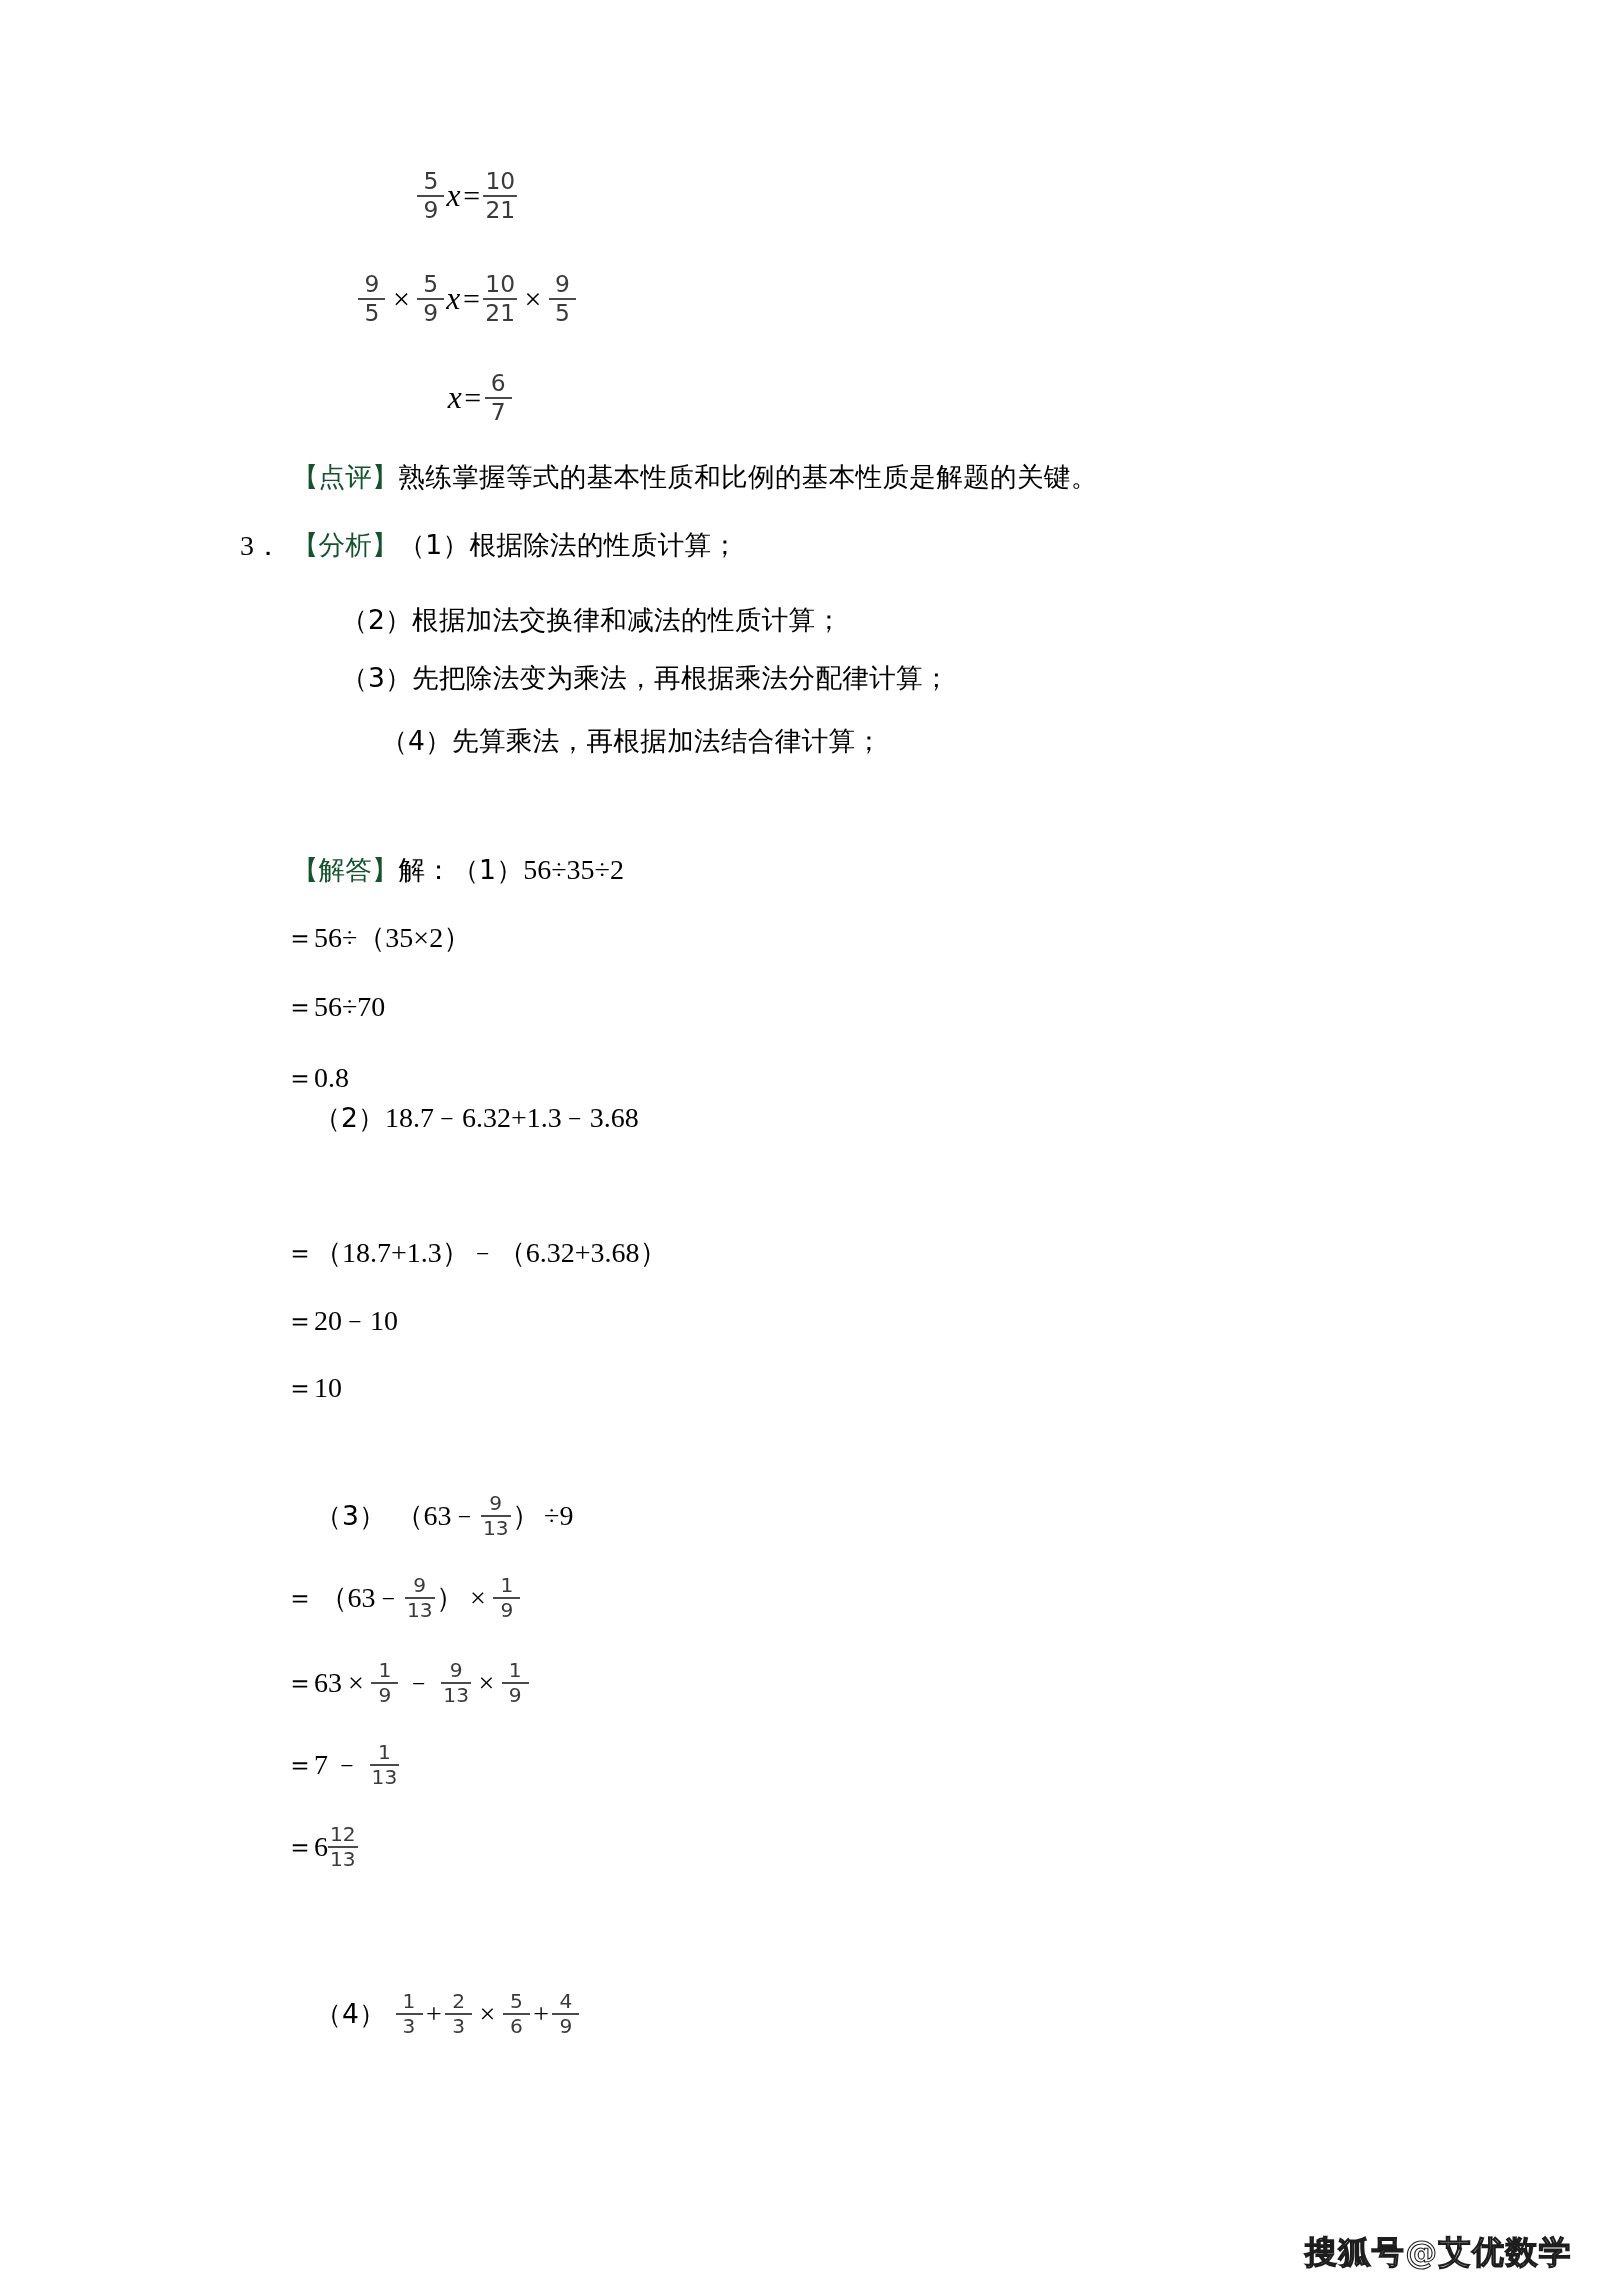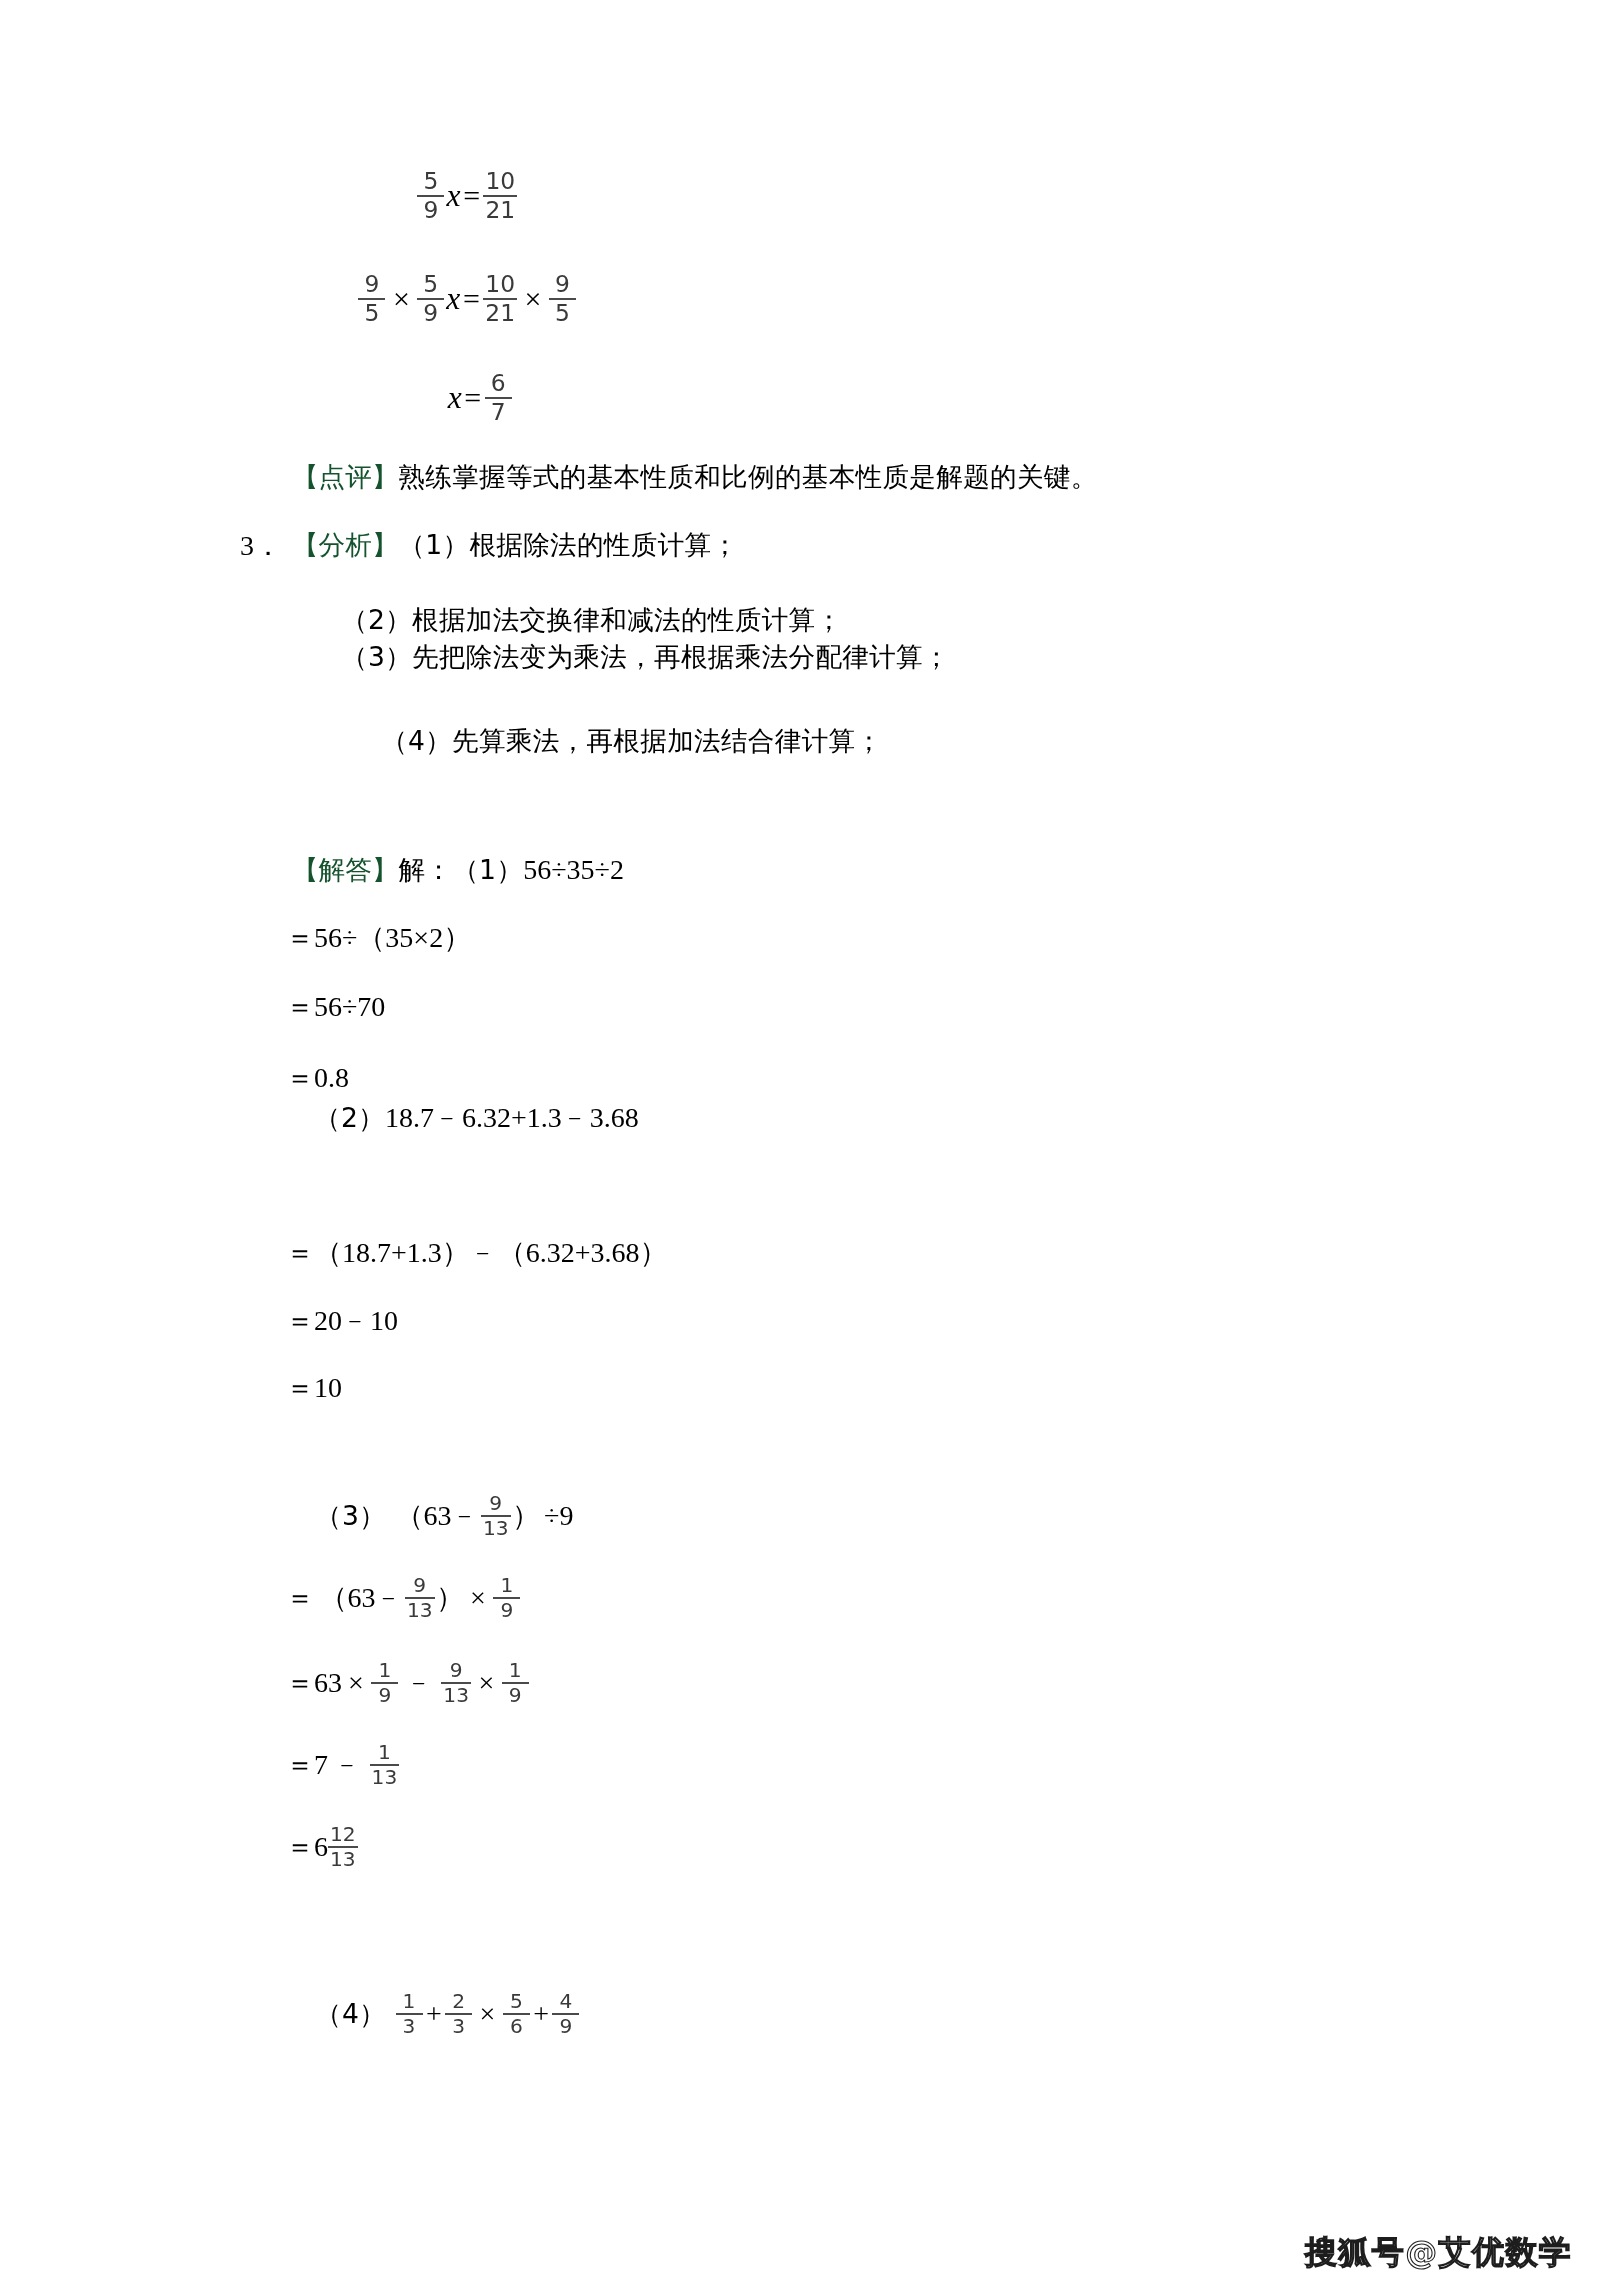--- a/index.html
+++ b/index.html
@@ -181,21 +181,21 @@
   </div>
 
   <div class="line num" style="left:240px; top:532px;">3．</div>
 
   <div class="line" style="left:292px; top:532px;">
     <span class="tag">【分析】</span><span class="cn">（1）根据除法的性质计算；</span>
   </div>
 
   <div class="line cn" style="left:341px; top:607px;text-align:right;">（2）根据加法交换律和减法的性质计算；</div>
 
-  <div class="line cn" style="left:341px; top:644px;">（3）先把除法变为乘法，再根据乘法分配律计算；</div>
+  <div class="line cn" style="left:341px; top:665px;">（3）先把除法变为乘法，再根据乘法分配律计算；</div>
 
   <div class="line cn" style="left:341px; top:728px;margin-left:40px;">（4）先算乘法，再根据加法结合律计算；</div>
 
 
   <div class="line" style="left:292px; top:856px;">
     <span class="tag">【解答】</span><span class="cn">解：</span><span class="cn">（1）</span><span class="num">56÷35÷2</span>
   </div>
 
   <div class="line num" style="left:286px; top:924px;">＝56÷（35×2）</div>
   <div class="line num" style="left:286px; top:993px;">＝56÷70</div>

